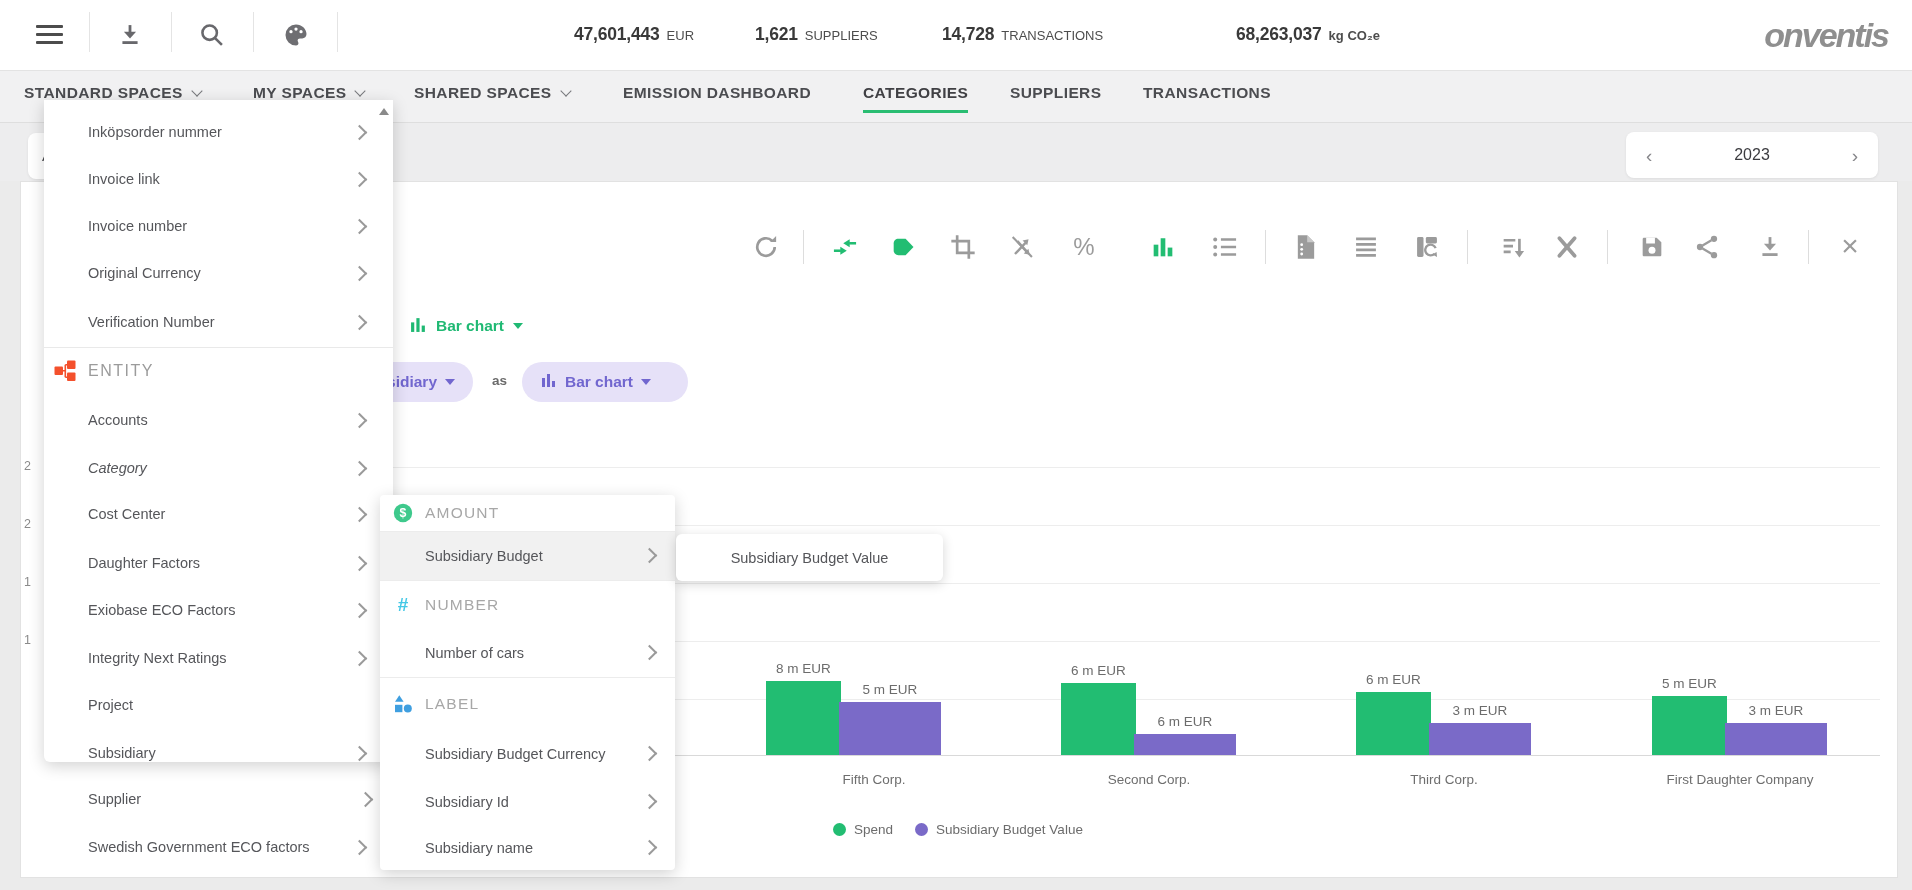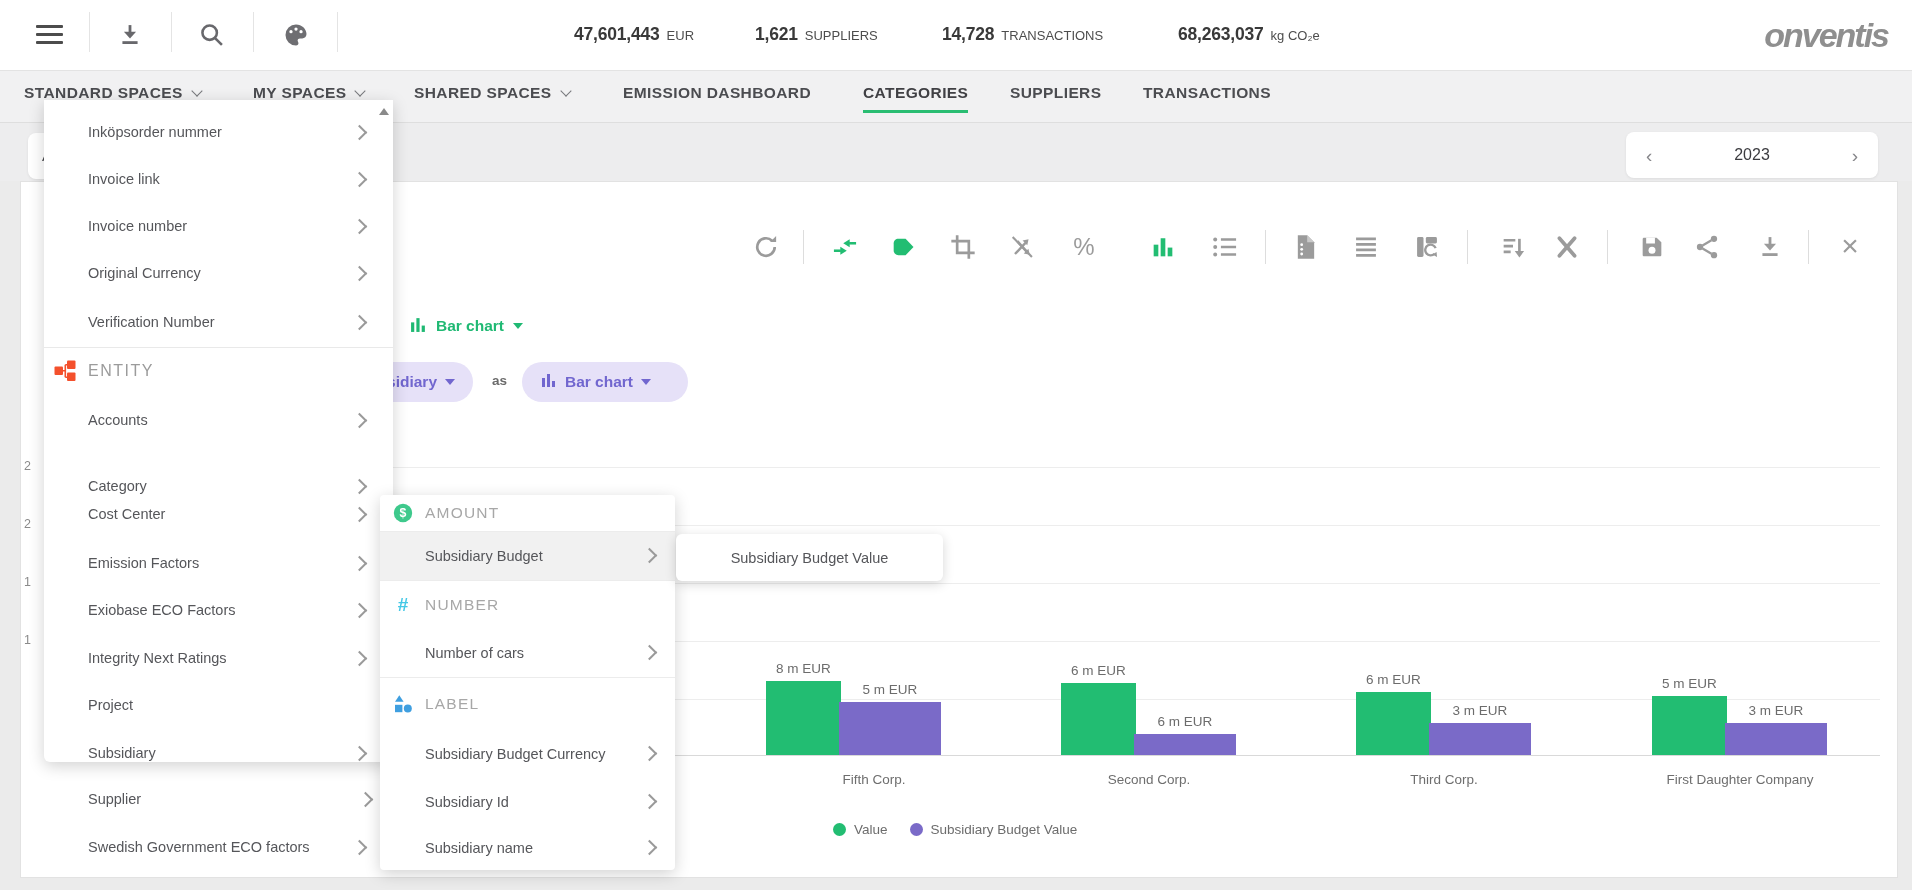--- a/index.html
+++ b/index.html
@@ -130,21 +130,21 @@
           <circle cx="12" cy="6.9" r="1.4" fill="#fff"></circle>
           <circle cx="16.3" cy="9.2" r="1.4" fill="#fff"></circle>
         </svg>
     </div>
     <div class="abs tb-divider" style="left:337px"></div>
     <div class="abs eur-badge">EUR</div>
     <div id="stats-holder">
         <div class="abs stat" style="left: 574px;"><b>47,601,443</b><span>EUR</span></div>
         <div class="abs stat" style="left: 755px;"><b>1,621</b><span>SUPPLIERS</span></div>
         <div class="abs stat" style="left: 942px;"><b>14,728</b><span>TRANSACTIONS</span></div>
-        <div class="abs stat" style="left: 1178px;"><b>68,263,037</b><span>kg CO₂e</span></div>
+        <div class="abs stat" style="left: 1236px; font-weight: bold;"><b>68,263,037</b><span>kg CO₂e</span></div>
       </div>
     <div class="abs logo">onventis</div>
   </div>
 
   <div class="abs nav">
       <div id="nav-holder">
         <div class="abs nav-item" style="left: 24px;"><span>STANDARD SPACES</span><span class="chev chev-d"></span></div>
         <div class="abs nav-item" style="left: 253px;"><span>MY SPACES</span><span class="chev chev-d"></span></div>
         <div class="abs nav-item" style="left: 414px;"><span>SHARED SPACES</span><span class="chev chev-d"></span></div>
         <div class="abs nav-item" style="left: 623px;"><span>EMISSION DASHBOARD</span></div>
@@ -318,21 +318,21 @@
       <div class="abs cat-label" style="left: 1334px;">Third Corp.</div>
       <div class="abs bar-label" style="left: 1716px; top: 703px;">3 m EUR</div>
       <div class="abs bar" style="left: 1652px; top: 696px; width: 75px; height: 59px; background: rgb(34, 189, 114); z-index: 2;"></div>
       <div class="abs bar" style="left: 1725px; top: 723px; width: 102px; height: 32px; background: rgb(122, 106, 200); z-index: 2;"></div>
       <div class="abs bar-label front" style="left: 1629.5px; top: 676px;">5 m EUR</div>
       <div class="abs cat-label" style="left: 1630px;">First Daughter Company</div>
     </div>
   <div class="abs legend" id="legend-holder">
       <div class="item">
         <span class="dot" style="background: rgb(34, 189, 114);"></span>
-        <span>Value</span>
+        <span>Spend</span>
       </div>
       <div class="item">
         <span class="dot" style="background: rgb(122, 106, 200);"></span>
         <span>Subsidiary Budget Value</span>
       </div>
     </div>
 
   <div class="abs menu">
     <div id="menu-holder">
         <div class="abs menu-row" style="top: 9px;">
@@ -361,30 +361,30 @@
               <rect x="14" y="1.5" width="8.5" height="8.5" rx="1" fill="#f4502c"></rect>
               <rect x="14" y="13.5" width="8.5" height="8.5" rx="1" fill="#f4502c"></rect>
               <path d="M10 11.8h2.3M12.3 5.8v12.4M12.3 5.8h1.7M12.3 18.2h1.7" stroke="#f4502c" stroke-width="1.6" fill="none"></path>
             </svg></span>
           <span class="txt">ENTITY</span>
         </div>
         <div class="abs menu-row" style="top: 297px;">
           <span class="txt">Accounts</span>
           <span class="chev-r chev"></span>
         </div>
-        <div class="abs menu-row" style="top: 363px;">
+        <div class="abs menu-row" style="top: 345px; font-style: italic;">
           <span class="txt">Category</span>
           <span class="chev-r chev"></span>
         </div>
         <div class="abs menu-row" style="top: 391px;">
           <span class="txt">Cost Center</span>
           <span class="chev-r chev"></span>
         </div>
         <div class="abs menu-row" style="top: 440px;">
-          <span class="txt">Emission Factors</span>
+          <span class="txt">Daughter Factors</span>
           <span class="chev-r chev"></span>
         </div>
         <div class="abs menu-row" style="top: 487px;">
           <span class="txt">Exiobase ECO Factors</span>
           <span class="chev-r chev"></span>
         </div>
         <div class="abs menu-row" style="top: 535px;">
           <span class="txt">Integrity Next Ratings</span>
           <span class="chev-r chev"></span>
         </div>

